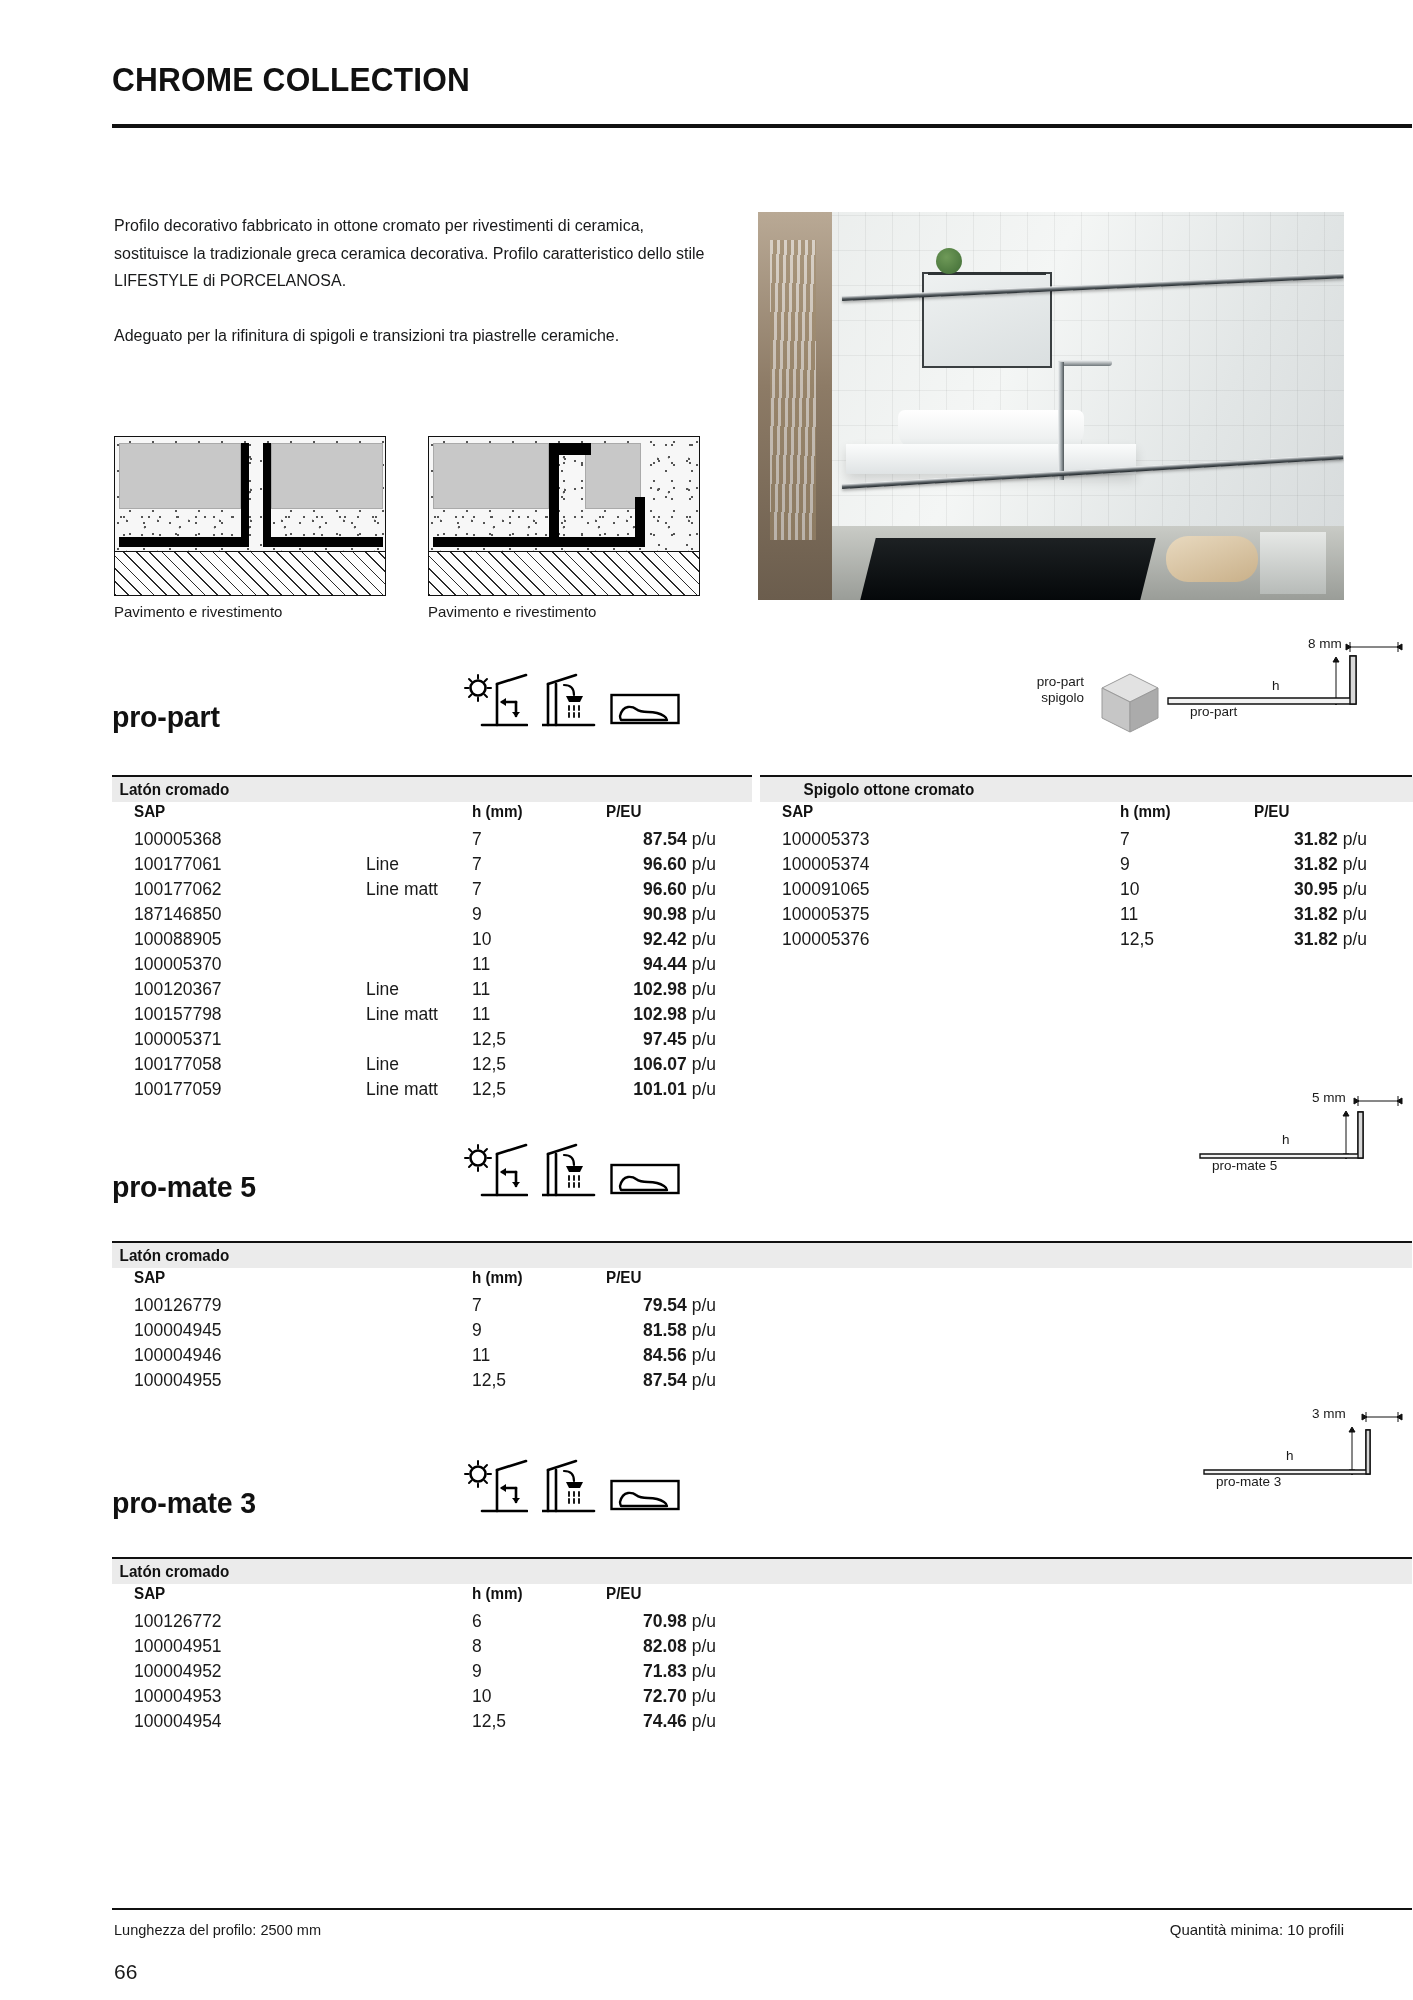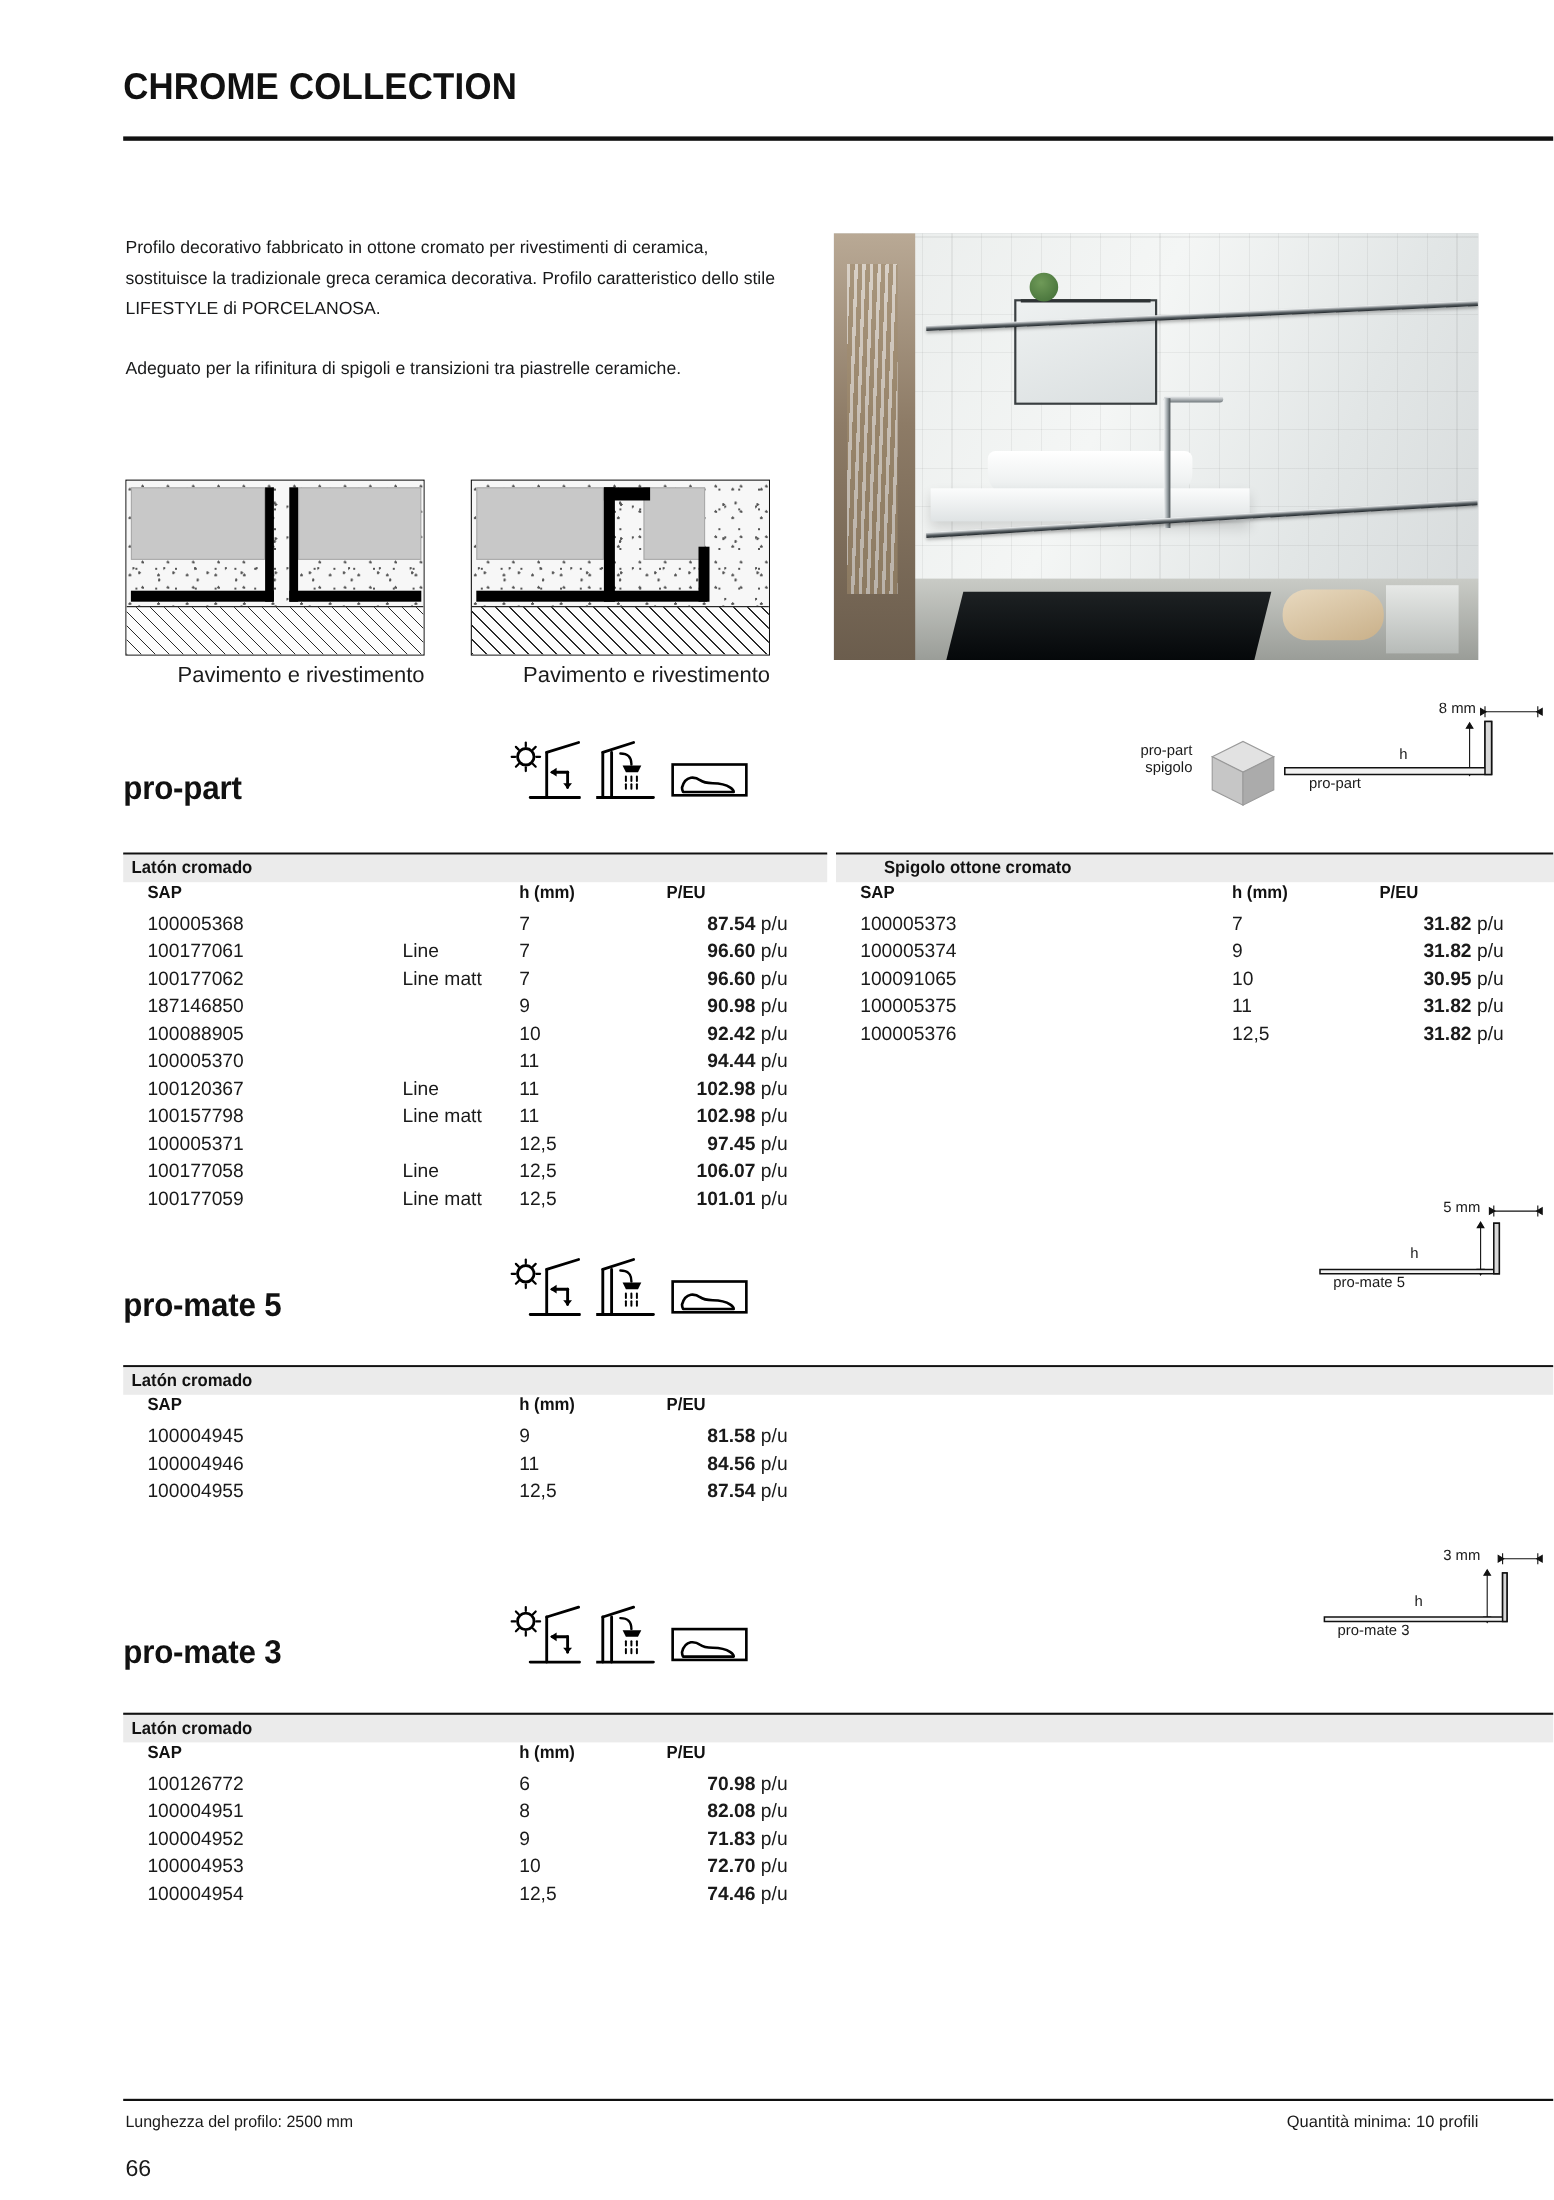--- a/index.html
+++ b/index.html
@@ -46,21 +46,21 @@
       radial-gradient(circle at 22% 85%, #555 0 1px, transparent 1.2px),
       #f7f7f7;
     background-size: 26px 26px, 31px 31px, 23px 23px, 35px 35px, 18px 18px, 28px 28px;
   }
   .screed {
     position: absolute; left: 0; right: 0; bottom: 0; height: 44px;
     background: repeating-linear-gradient(45deg, #2a2a2a 0 1.2px, transparent 1.2px 9px), #fdfdfd;
     border-top: 1.5px solid #111;
   }
   .profile-blk { position: absolute; background: #000; }
-  .xsec-cap { text-align: right; font-size: 20px; color: #1a1a1a; margin-top: 7px; }
+  .xsec-cap { text-align: left; font-size: 15px; color: #1a1a1a; margin-top: 7px; }
 
   
   .photo {
     position: absolute; left: 758px; top: 212px; width: 586px; height: 388px;
     overflow: hidden; background: #cfd3d4;
   }
   .ph-wall { position: absolute; inset: 0;
     background:
       repeating-linear-gradient(90deg, rgba(255,255,255,0) 0 26px, rgba(0,0,0,.055) 26px 27px),
       repeating-linear-gradient(0deg, rgba(255,255,255,0) 0 34px, rgba(0,0,0,.05) 34px 35px),
@@ -501,20 +501,26 @@
       <thead>
         <tr>
           <th class="c-sap">SAP</th>
           <th class="c-fin"></th>
           <th class="c-h">h (mm)</th>
           <th class="price-head">P/EU</th>
         </tr>
       </thead>
       <tbody>
         <tr>
+            <td>100126779</td>
+            <td></td>
+            <td>7</td>
+            <td class="price-cell"><span class="pv">79.54</span> <span class="pu">p/u</span></td>
+          </tr>
+        <tr>
             <td>100004945</td>
             <td></td>
             <td>9</td>
             <td class="price-cell"><span class="pv">81.58</span> <span class="pu">p/u</span></td>
           </tr>
         <tr>
             <td>100004946</td>
             <td></td>
             <td>11</td>
             <td class="price-cell"><span class="pv">84.56</span> <span class="pu">p/u</span></td>

